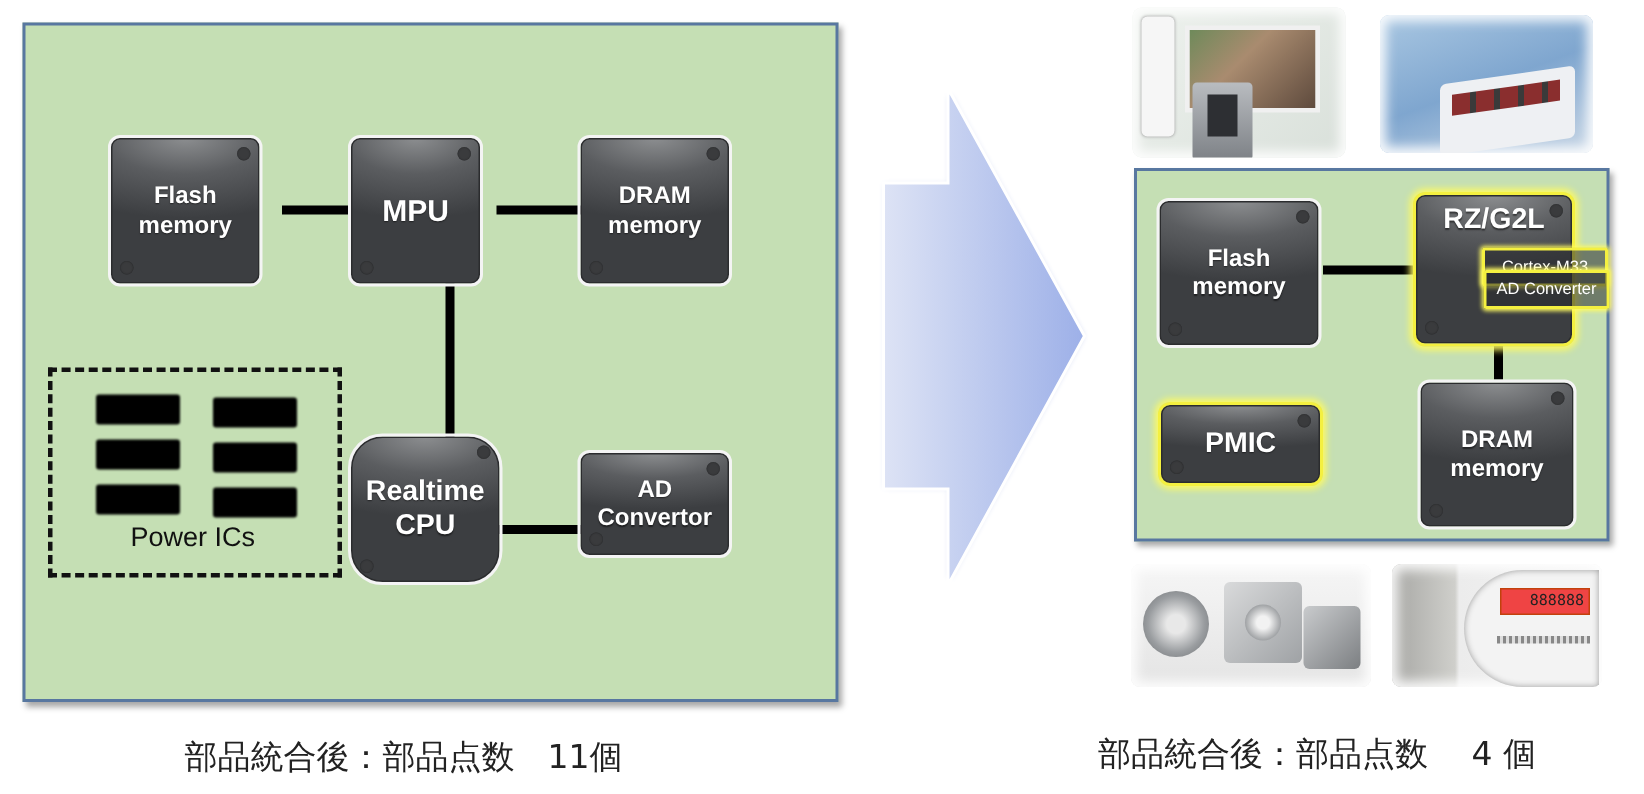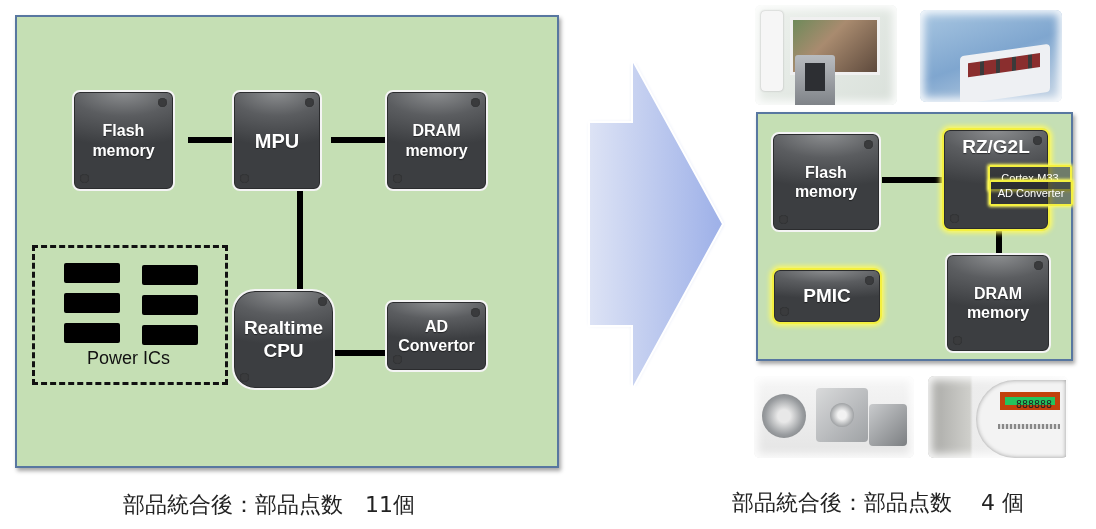--- a/index.html
+++ b/index.html
@@ -158,19 +158,19 @@
 
 <div class="photo" style="left:754px; top:376px; width:160px; height:82px; background: linear-gradient(180deg, #f6f6f6 0%, #e4e4e4 100%);">
   <div style="position:absolute; left:8px; top:18px; width:44px; height:44px; border-radius:50%; background: radial-gradient(circle, #e8e8e8 20%, #9a9da0 60%, #6a6d70 100%);"></div>
   <div style="position:absolute; left:62px; top:12px; width:52px; height:54px; background: linear-gradient(135deg, #d9dadb, #9fa2a5); border-radius:4px;">
     <div style="position:absolute; left:14px; top:15px; width:24px; height:24px; border-radius:50%; background: radial-gradient(circle, #f2f2f2 25%, #8e9194 80%);"></div>
   </div>
   <div style="position:absolute; left:115px; top:28px; width:38px; height:42px; background: linear-gradient(135deg, #c9cbcd, #7c7f82); border-radius:4px;"></div>
 </div>
 <div class="photo" style="left:928px; top:376px; width:140px; height:82px; background: linear-gradient(90deg, #a7a7a4 0%, #cfcfcb 30%, #ececec 32%, #f4f4f4 100%);">
   <div style="position:absolute; left:48px; top:4px; width:90px; height:78px; border-radius:40px 0 0 40px; background:#f3f3f3; box-shadow: inset 0 0 4px #999;">
-    <div style="position:absolute; left:24px; top:12px; width:60px; height:18px; background:#22c55e; border:5px solid #c2410c; font-family:'DejaVu Sans Mono', monospace; font-size:10px; line-height:16px; text-align:right; padding-right:3px; color:#222;">888888</div>
+    <div style="position:absolute; left:24px; top:12px; width:60px; height:18px; background:#ef4444; border:1px solid #c2410c; font-family:'DejaVu Sans Mono', monospace; font-size:10px; line-height:16px; text-align:right; padding-right:3px; color:#222;">888888</div>
     <div style="position:absolute; left:22px; top:44px; width:62px; height:5px; background: repeating-linear-gradient(90deg, #888 0 2px, #ddd 2px 4px);"></div>
   </div>
 </div>
 
 <div class="caption" style="left:123px; top:490px;">部品統合後：部品点数　11個</div>
 <div class="caption" style="left:732px; top:488px;">部品統合後：部品点数　 4 個</div>
 
 </body></html>

